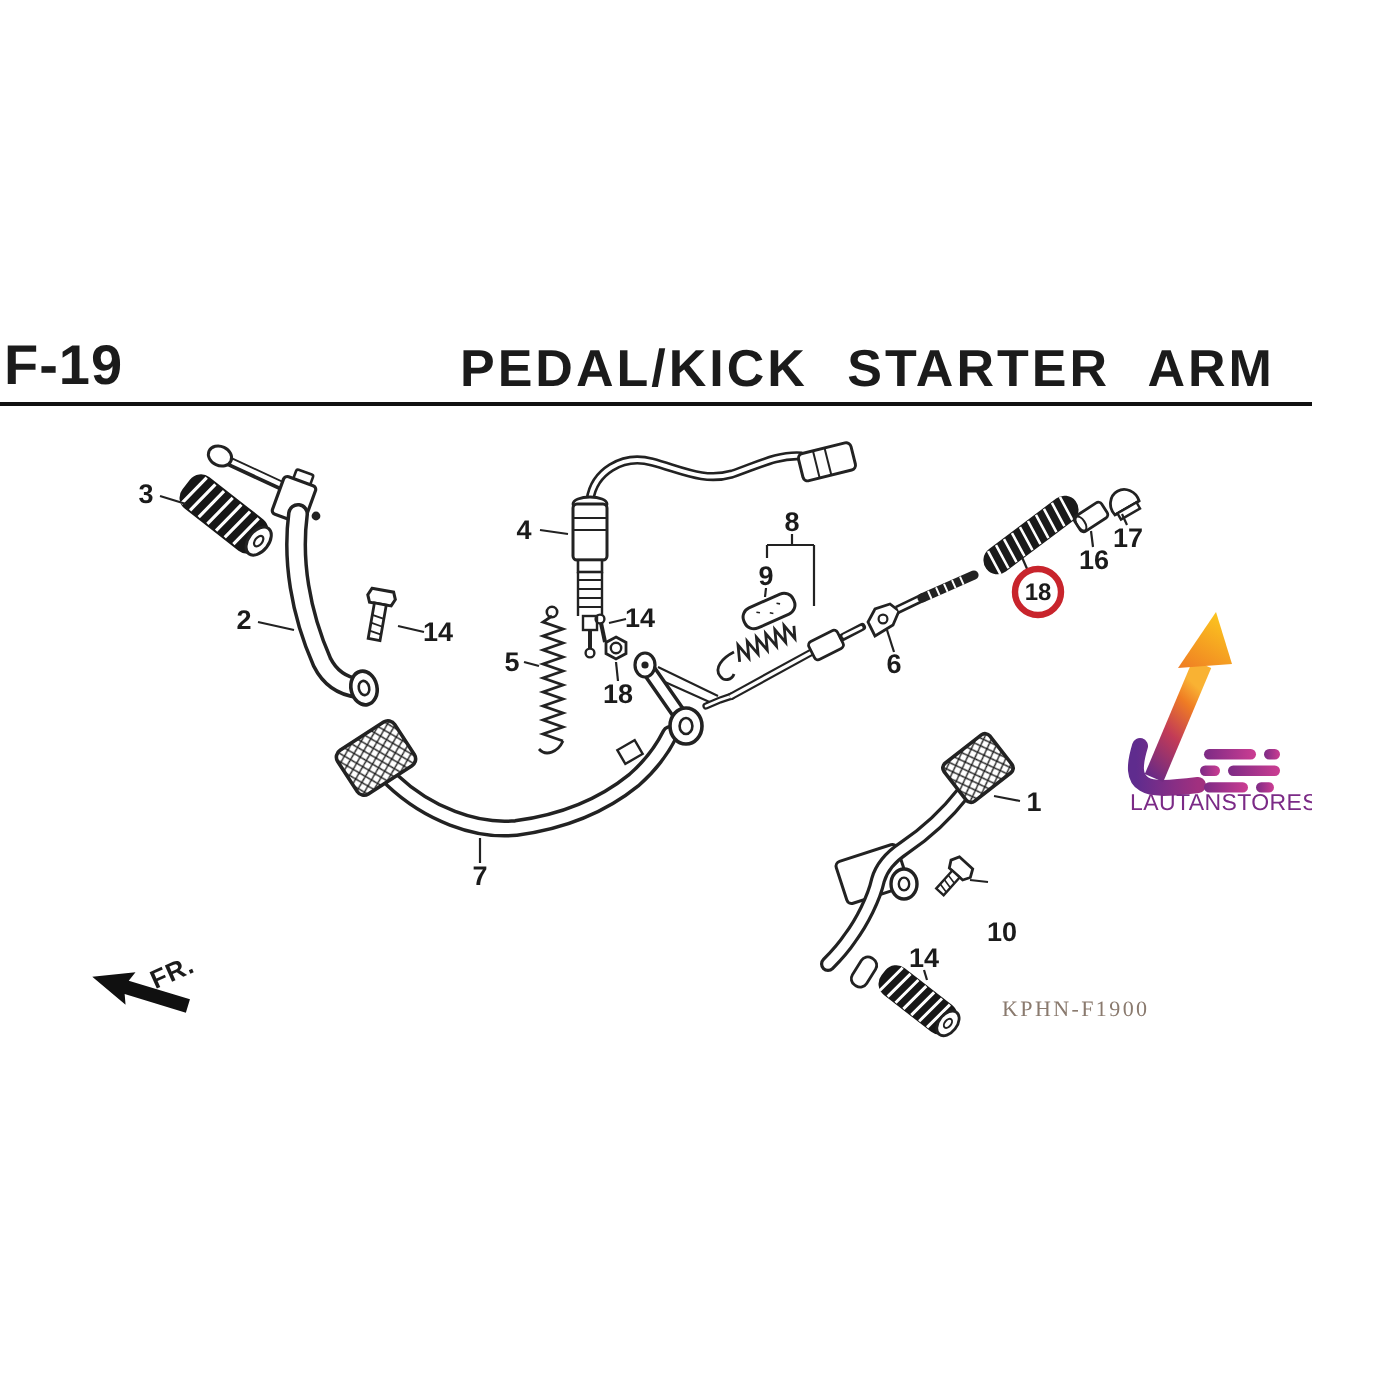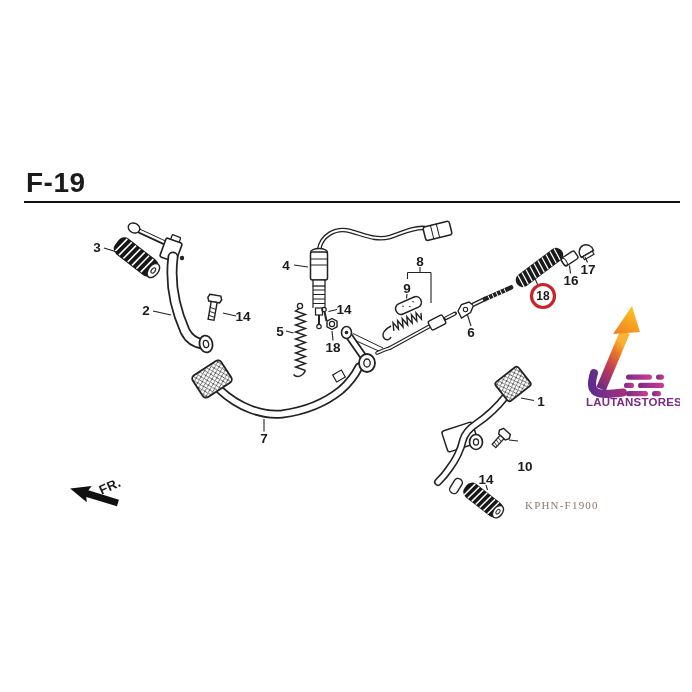--- a/index.html
+++ b/index.html
@@ -1,45 +1,46 @@
 <!DOCTYPE html>
 <html><head>
 <meta charset="utf-8">
 <style>
   html,body{margin:0;padding:0;background:#ffffff;}
   #page{position:relative;width:656px;height:692px;background:#fff;overflow:hidden;
-        font-family:"Liberation Sans",sans-serif;color:#1b1b1b;margin-left:24px;}
+        font-family:"Liberation Sans",sans-serif;color:#1b1b1b;}
   
   #page-code{position:absolute;left:2px;top:167px;font-size:28px;font-weight:700;letter-spacing:0.5px;}
   #page-title{position:absolute;left:230px;top:169px;font-size:26px;font-weight:700;
               letter-spacing:1.5px;word-spacing:11px;white-space:nowrap;}
   #header-rule{position:absolute;left:0;top:201px;width:692px;height:2px;background:#111;}
   
   #diagram-svg{position:absolute;left:0;top:0;width:692px;height:692px;}
   
   #labels-layer{position:absolute;left:0;top:0;width:692px;height:692px;pointer-events:none;}
   .part-label{position:absolute;transform:translate(-50%,-50%);
               font:700 13.5px "Liberation Sans",sans-serif;color:#1b1b1b;}
   .part-label.highlighted{font-size:12px;}
   
   #fr-label{position:absolute;left:86px;top:486px;transform:translate(-50%,-50%) rotate(-24deg);
             font-weight:700;font-size:13px;letter-spacing:0.5px;}
   
   #diagram-code{position:absolute;left:501px;top:499px;font-family:"Liberation Serif",serif;
                 font-size:11px;letter-spacing:1.2px;color:#8a7a6e;}
   
-  #brand-text{position:absolute;left:562px;top:396px;width:100px;font-weight:700;
-              font-size:11.5px;letter-spacing:0.2px;color:#7b2a86;}
+  #brand-text{position:absolute;left:562px;top:396px;width:100px;font-weight:400;
+              font-size:11.5px;letter-spacing:0.2px;color:#7b2a86;text-align:center;}
 </style>
 </head>
 <body>
 
 <div id="page">
 
   <div id="page-code">F-19</div>
+  <div id="page-title">PEDAL/KICK STARTER ARM</div>
   <div id="header-rule"></div>
 
   <svg id="diagram-svg" viewBox="0 0 692 692" xmlns="http://www.w3.org/2000/svg">
     <defs>
       <pattern id="xh" width="5" height="5" patternUnits="userSpaceOnUse" patternTransform="rotate(18)">
         <path d="M0,0 L5,5 M5,0 L0,5" stroke="#222" stroke-width="0.7"></path>
       </pattern>
       <linearGradient id="lgShaft" x1="0" y1="1" x2="0.4" y2="0">
         <stop offset="0" stop-color="#6b2a85"></stop>
           <stop offset="0.45" stop-color="#c23b57"></stop>

